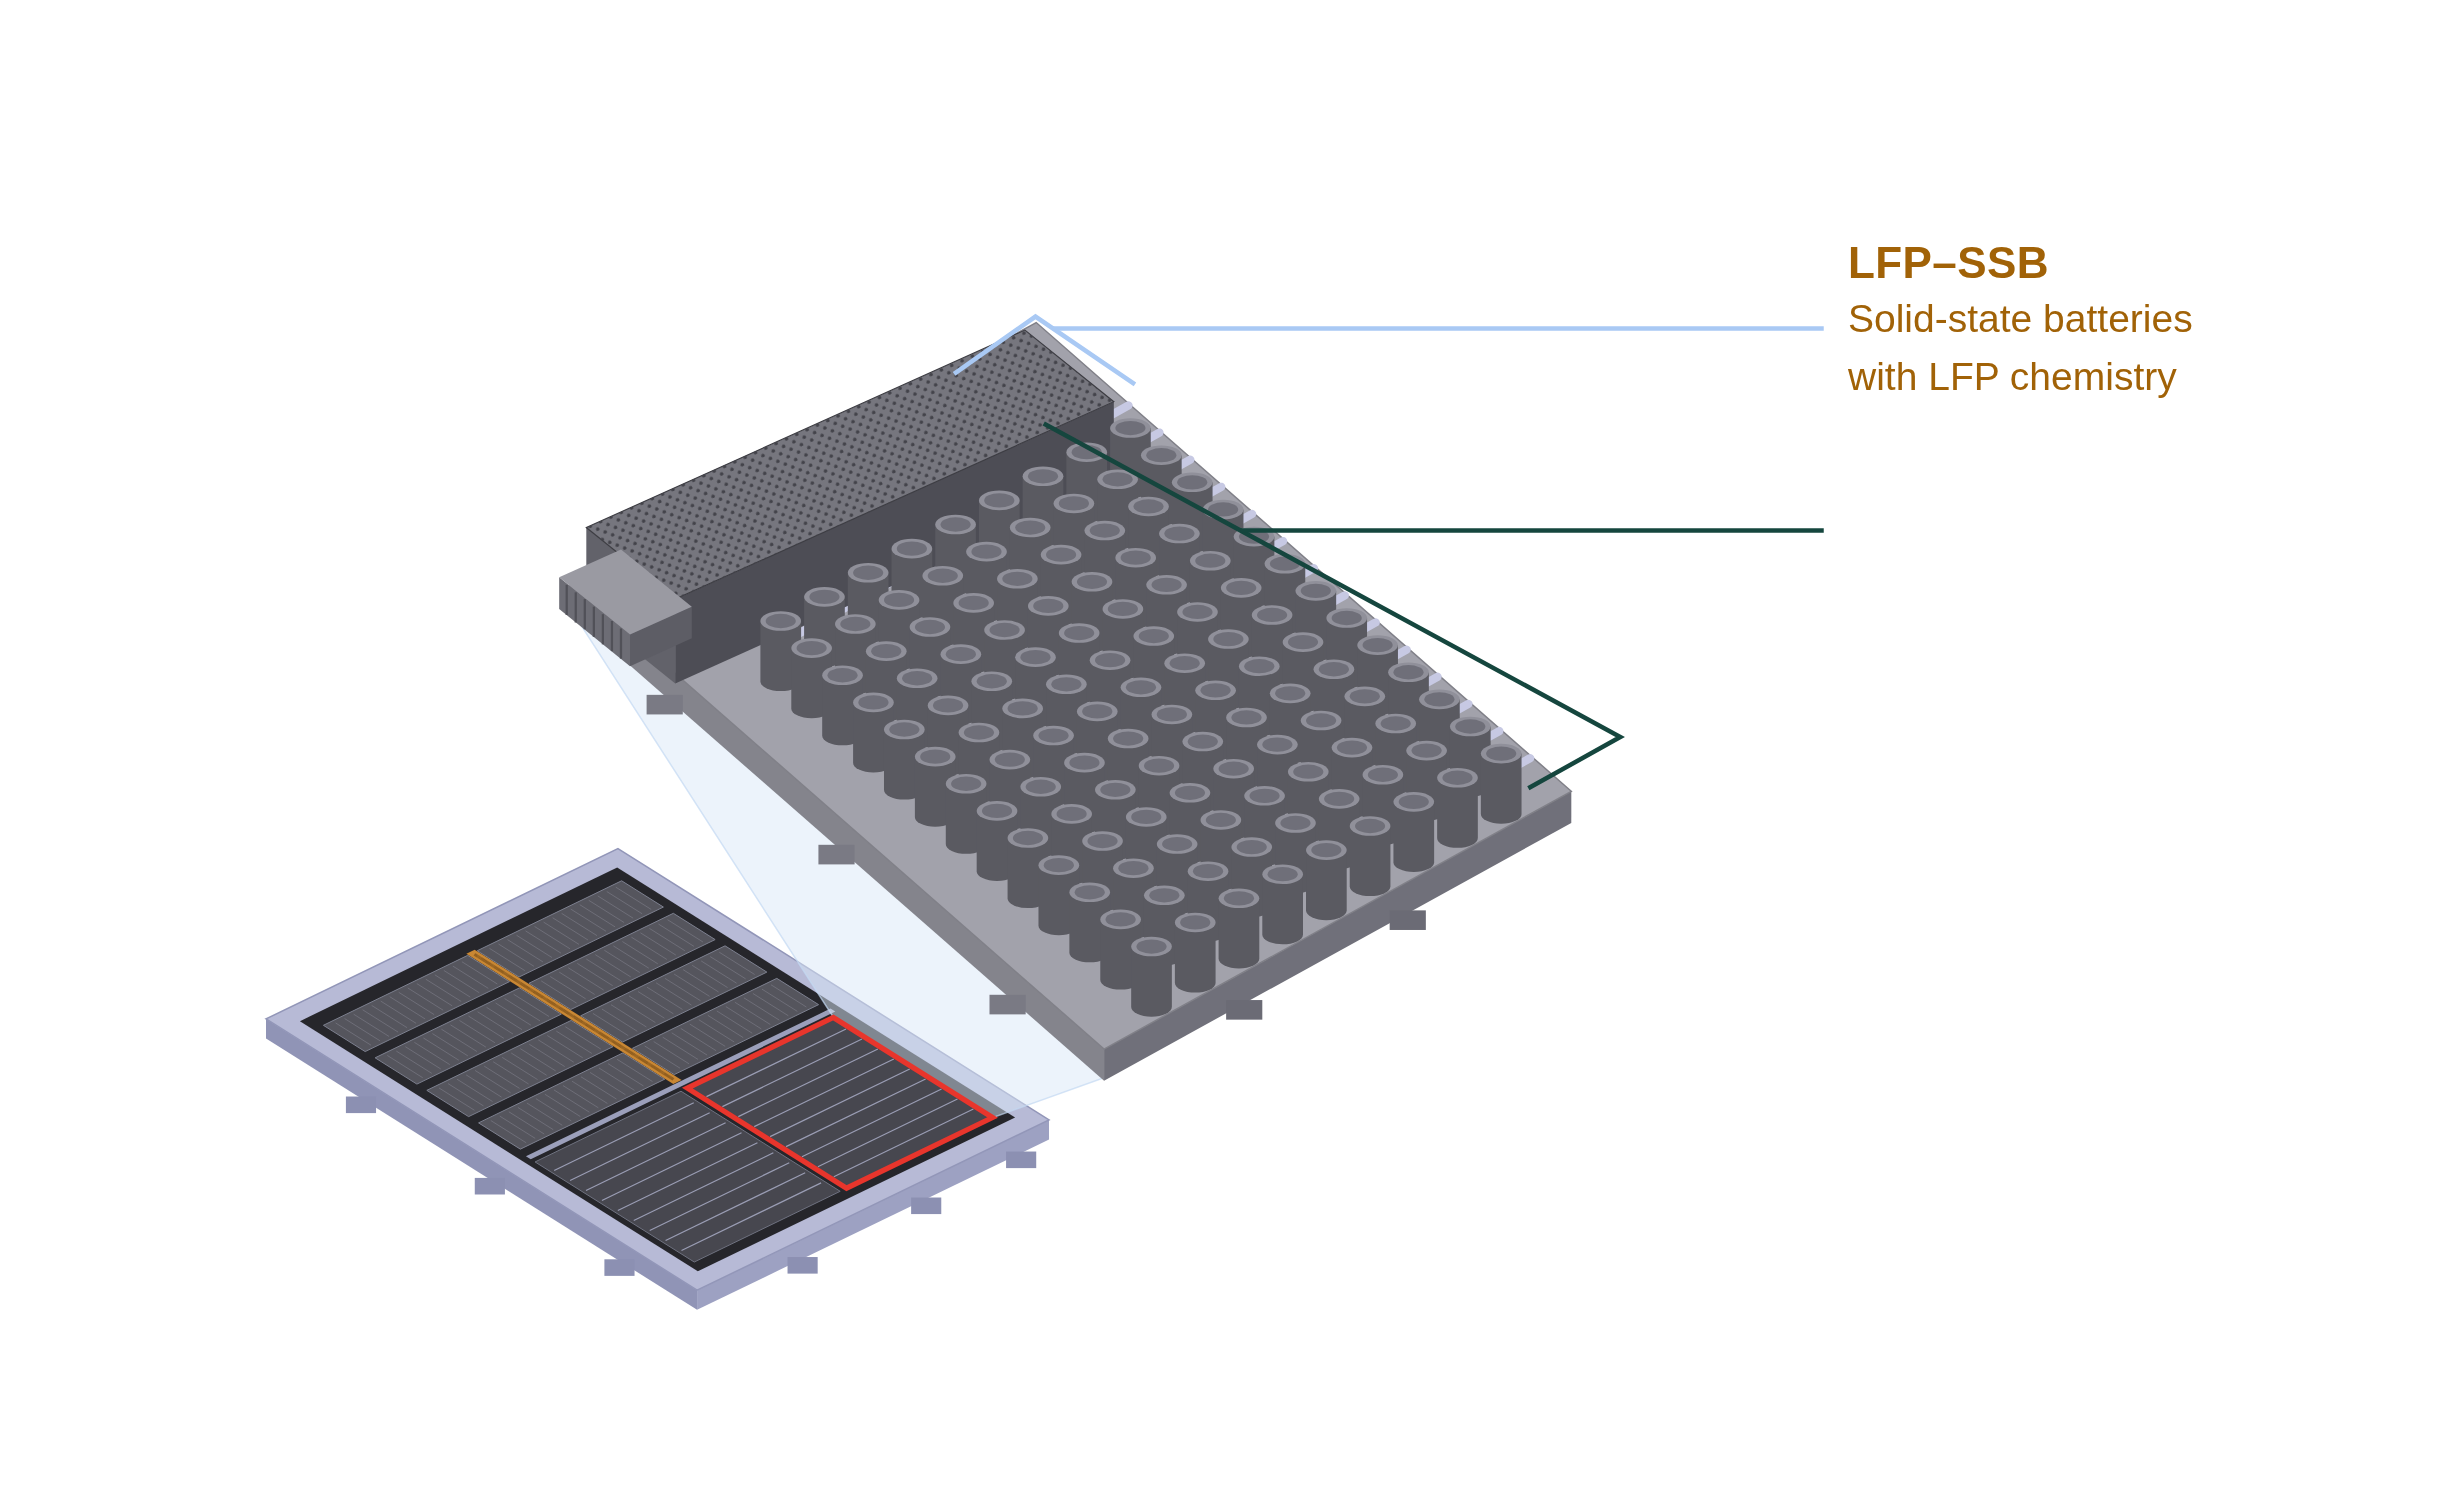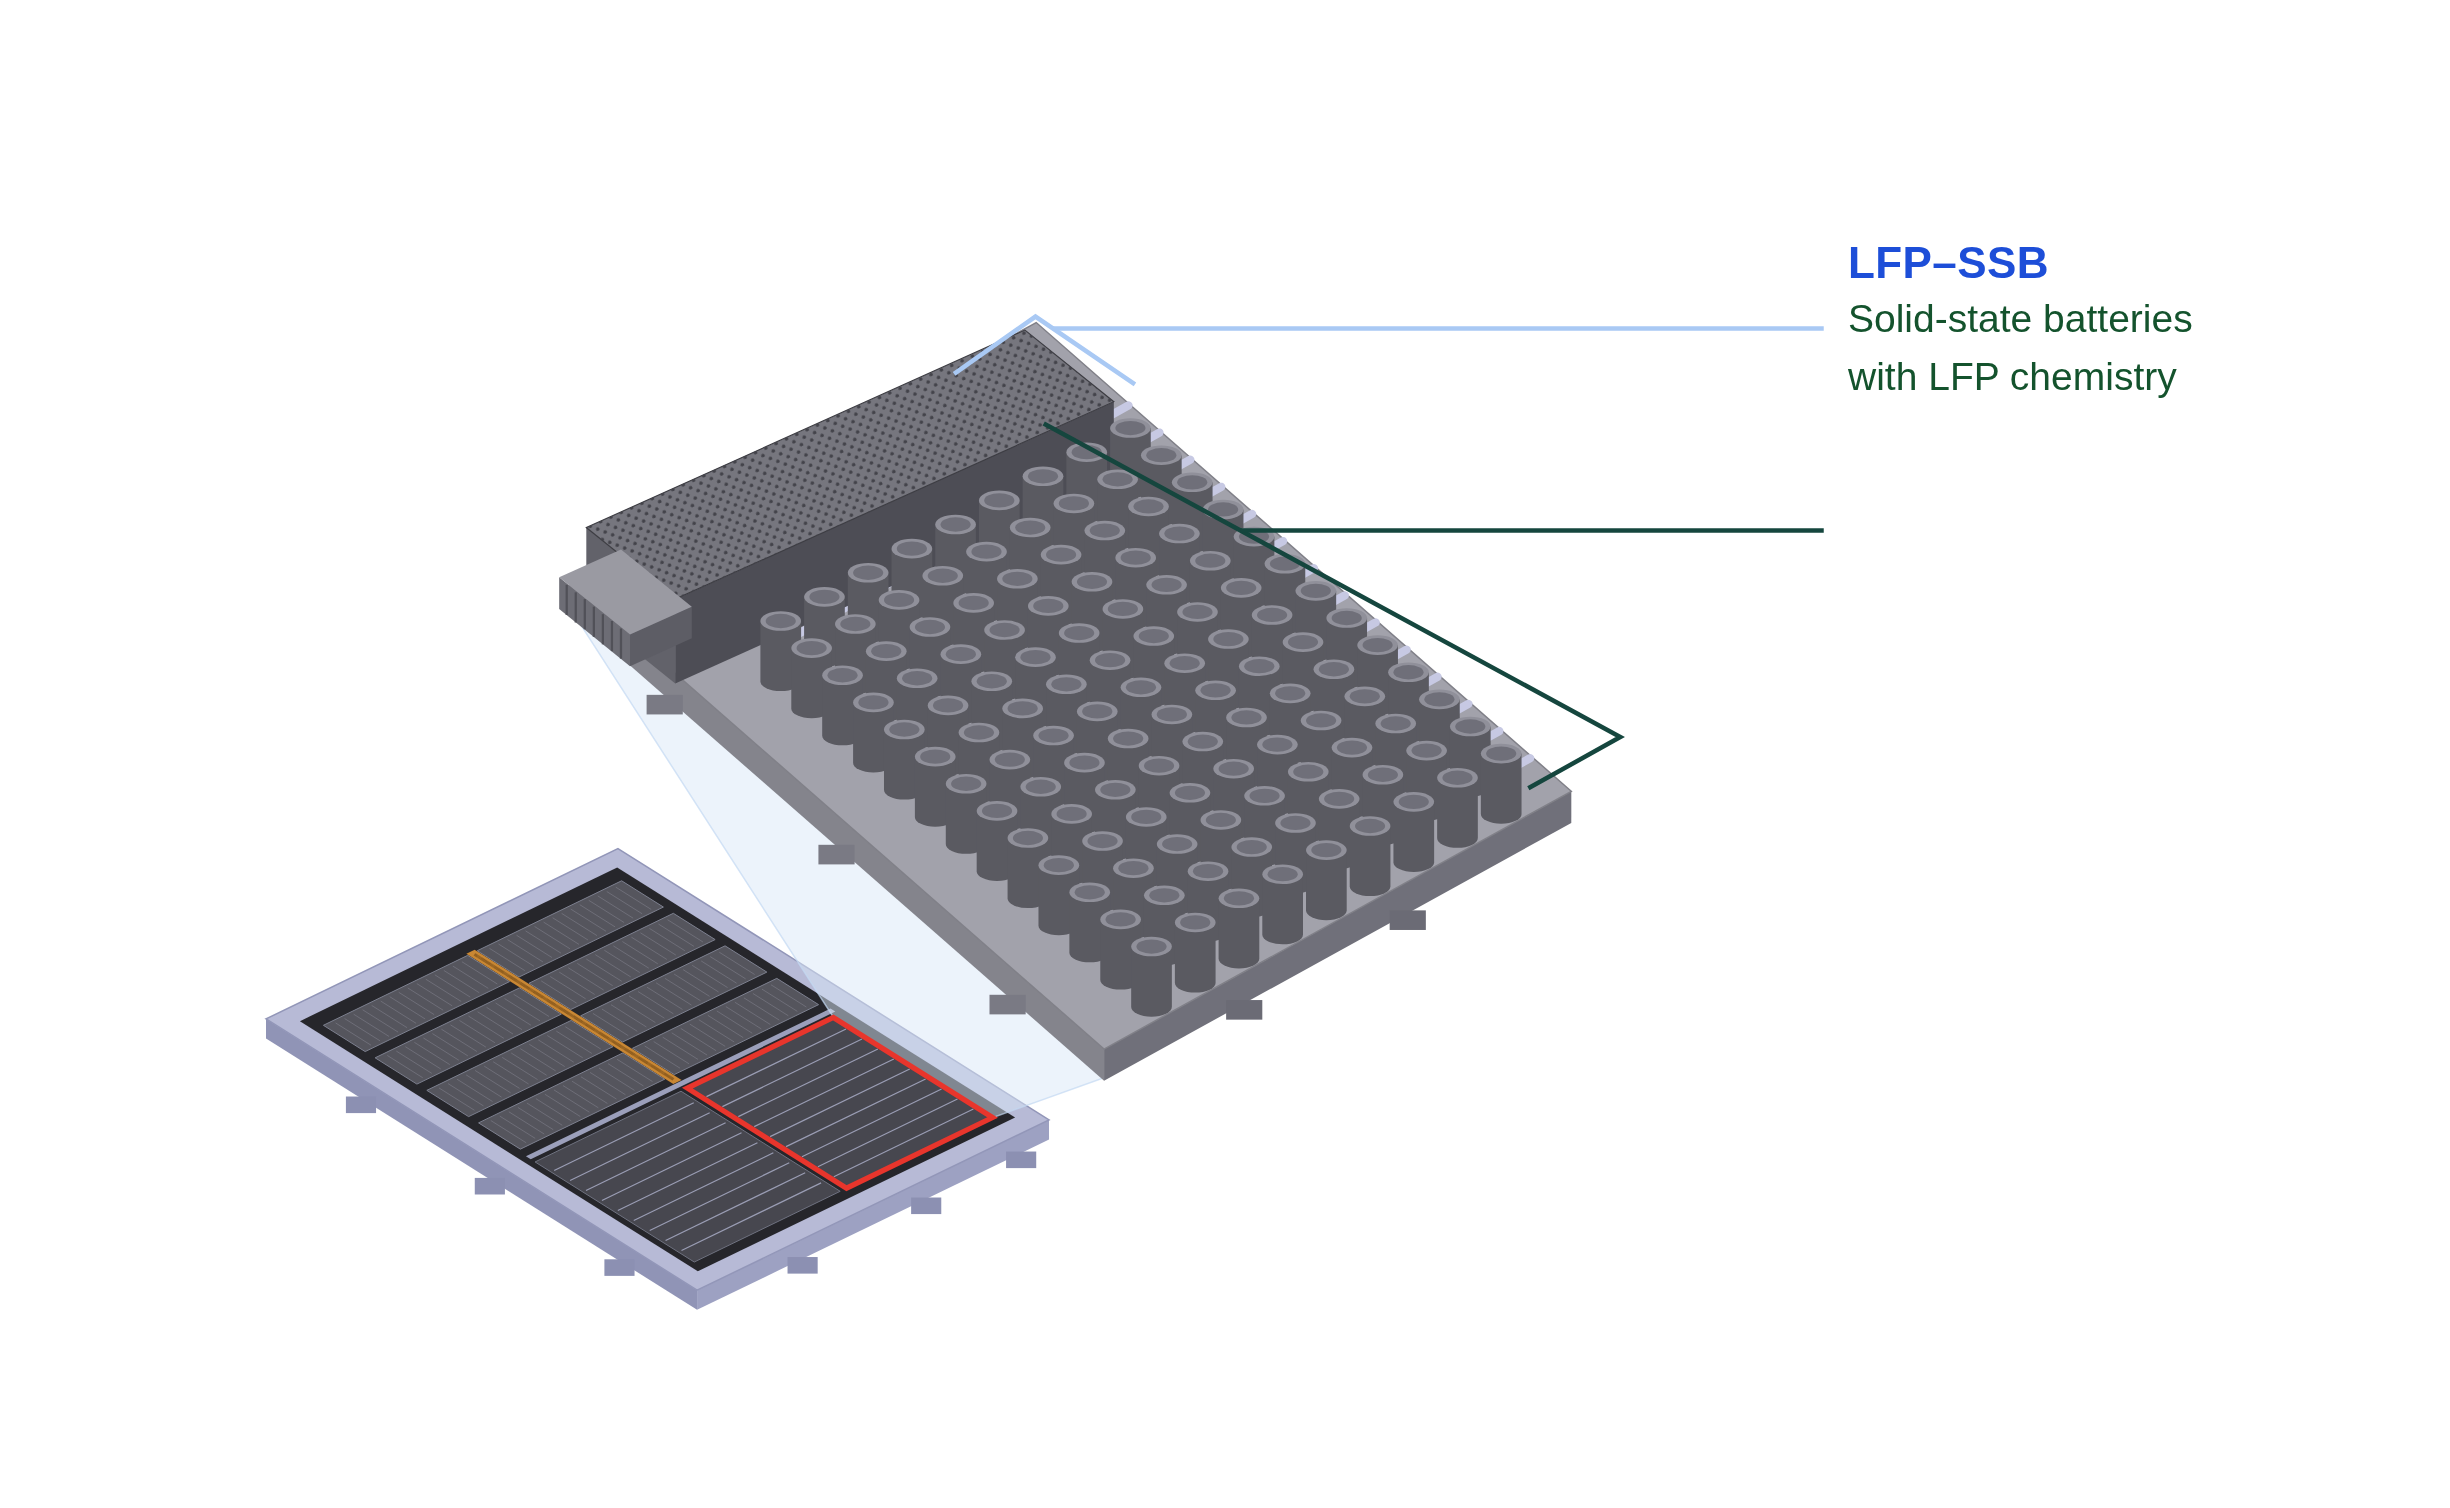--- a/index.html
+++ b/index.html
@@ -1,22 +1,22 @@
 <!DOCTYPE html>
 <html style="font-size:12px"><head>
 <meta charset="utf-8">
 <style>
   *{margin:0;padding:0;box-sizing:border-box}
   html,body{background:#ffffff}
   body{font-family:"Liberation Sans",sans-serif}
   #canvas{position:relative;width:2450px;height:1508px;background:#ffffff;overflow:hidden}
   #scene{position:absolute;left:0;top:0}
   .annotation{position:absolute;left:1848px}
-  .ann-title{font-size:44px;font-weight:700;color:#1d4ed8;line-height:1.25;letter-spacing:0.4px}
-  .ann-desc{font-size:39px;font-weight:400;color:#14532d;line-height:1.48}
+  .ann-title{font-size:44px;font-weight:700;color:#a16207;line-height:1.25;letter-spacing:0.4px}
+  .ann-desc{font-size:39px;font-weight:400;color:#a16207;line-height:1.48}
 </style>
 </head>
 <body>
 
 <div id="canvas">
 
   <svg id="scene" width="2450" height="1508" viewBox="0 0 3251 2001" xmlns="http://www.w3.org/2000/svg">
 
     <defs>
       <pattern id="dots" width="15" height="15" patternUnits="userSpaceOnUse" patternTransform="rotate(-24)">

